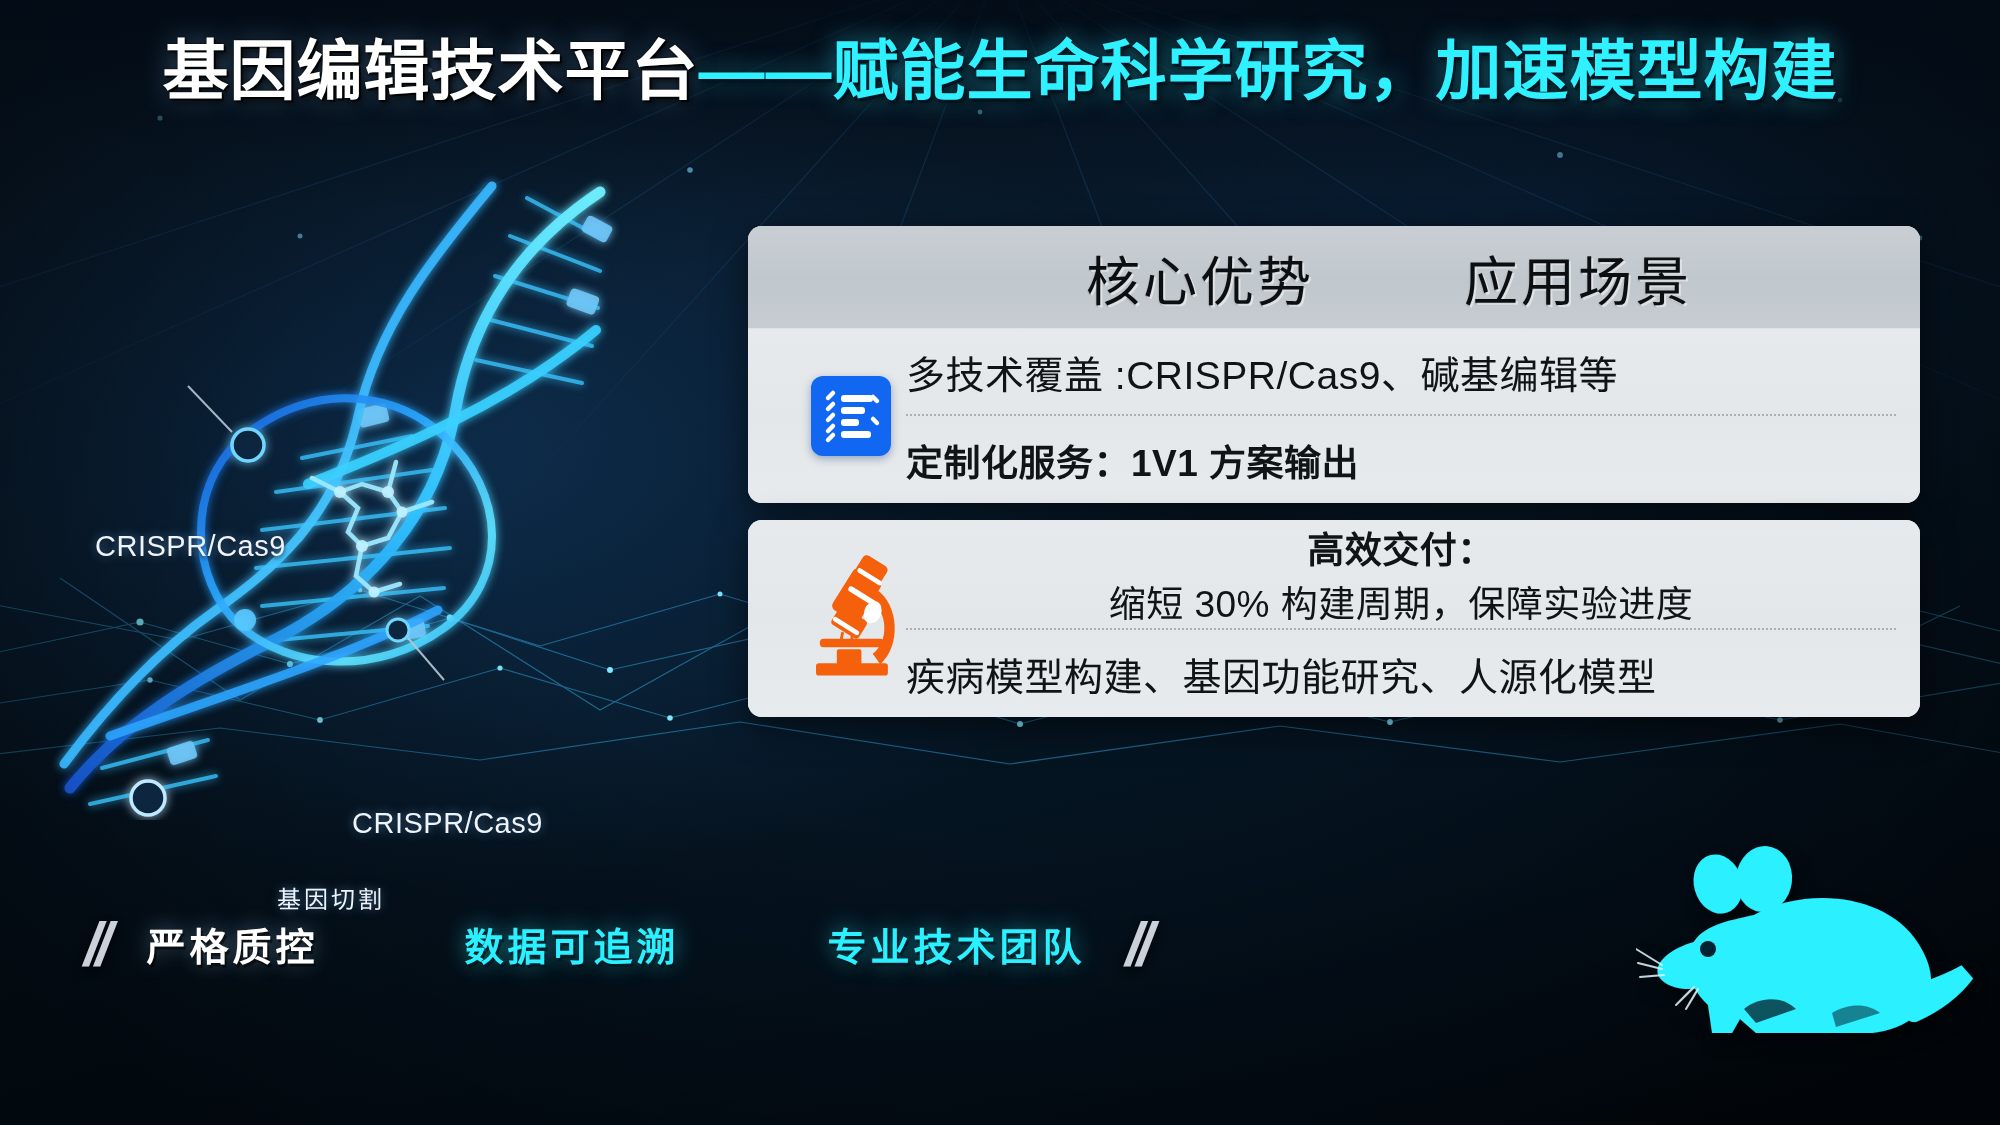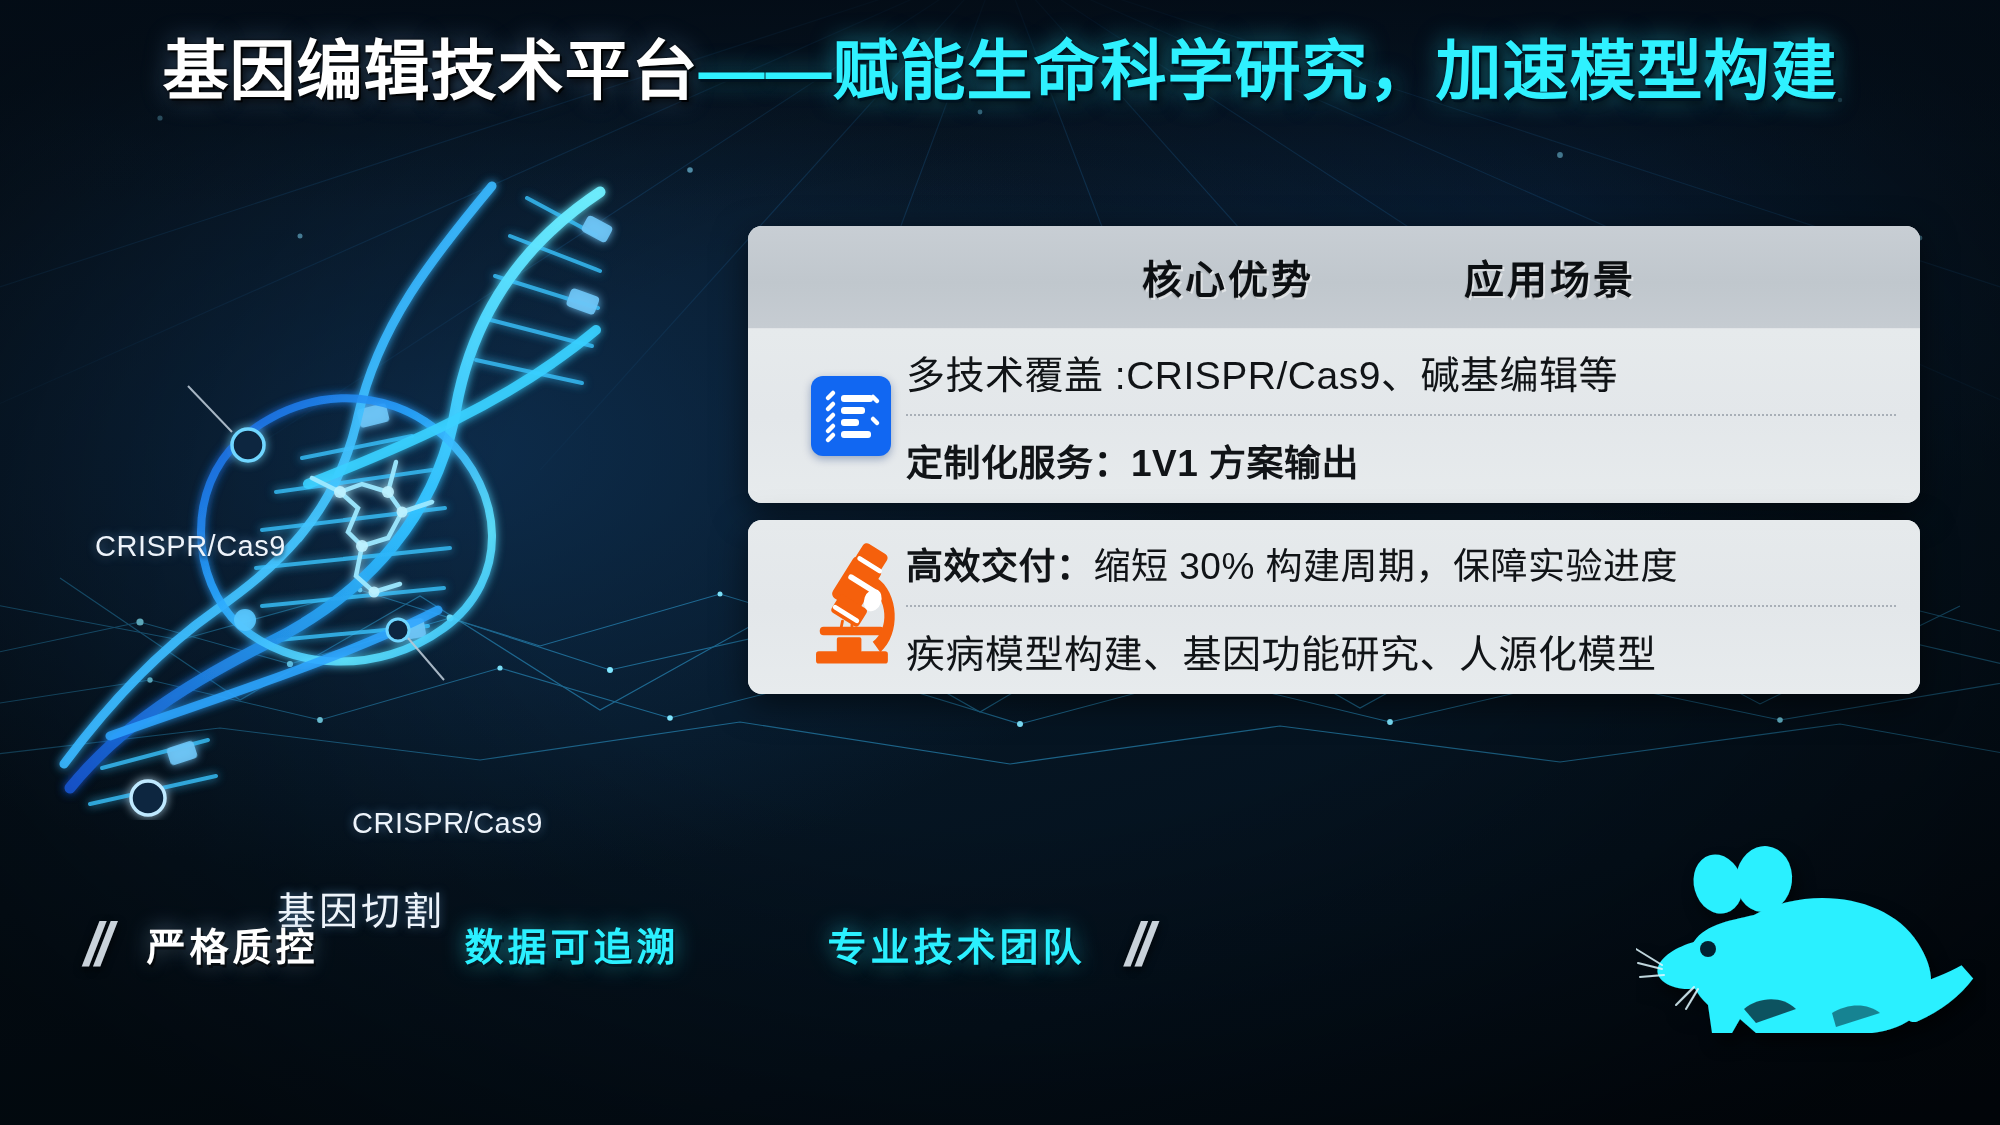--- a/index.html
+++ b/index.html
@@ -65,21 +65,21 @@
     position:absolute;
     color:#eef4fb;
     font-size:29px;
     letter-spacing:.5px;
     white-space:nowrap;
     text-shadow:0 0 10px rgba(120,190,255,.55),0 2px 4px rgba(0,0,0,.8);
     margin-top:12px;
   }
   #lbl-crispr-1{left:55px;top:378px;}
   #lbl-crispr-2{left:312px;top:655px;}
-  #lbl-cut{left:237px;top:728px;font-size:39px;letter-spacing:3px;}
+  #lbl-cut{left:237px;top:728px;font-size:24px;letter-spacing:3px;}
 
   
   #cards{
     position:absolute;
     left:748px;top:226px;
     width:1172px;
   }
   .card{
     border-radius:14px;
     overflow:hidden;
@@ -91,21 +91,21 @@
     height:103px;
     display:flex;
     align-items:center;
     justify-content:center;
     gap:150px;
     padding-left:110px;
     background:linear-gradient(180deg,#c8ced4 0%,#c0c7cd 55%,#c6ccd2 100%);
     border-bottom:1px solid rgba(255,255,255,.45);
   }
   .card-header .hdr{
-    font-size:40px;font-weight:bold;color:#0c0f12;
+    font-size:54px;font-weight:normal;color:#0c0f12;
     letter-spacing:3px;
     text-shadow:2px 2px 0 rgba(255,255,255,.55), 0 1px 2px rgba(0,0,0,.25);
   }
   .card-body{
     display:flex;
     align-items:stretch;
     background:linear-gradient(180deg,#e6eaec 0%,#e3e7ea 50%,#e7ebed 100%);
     padding-left:48px;
   }
   .icon-cell{
@@ -115,21 +115,21 @@
   .rows-cell{flex:1 1 auto;padding-right:24px;}
   .row{
     display:flex;align-items:center;
     min-height:87px;
     font-size:37px;
     color:#111417;
     letter-spacing:.5px;
     white-space:nowrap;
   }
   #card-top .rows-cell .row:first-child{border-bottom:2px dotted rgba(120,130,140,.55);}
-  #card-bot .rows-cell .row:first-child{border-bottom:2px dotted rgba(120,130,140,.55);}
+  #card-bot .rows-cell .row:first-child{border-bottom:2px dotted rgba(120,130,140,.55);flex-direction:column;}
   .row b{font-weight:bold;}
   .row .plain{font-weight:normal;}
   .r-big{font-size:39px;}
 
   
   .list-icon{
     width:80px;height:80px;border-radius:12px;
     background:#1167f2;
     position:relative;
     box-shadow:0 3px 8px rgba(0,40,110,.35);

